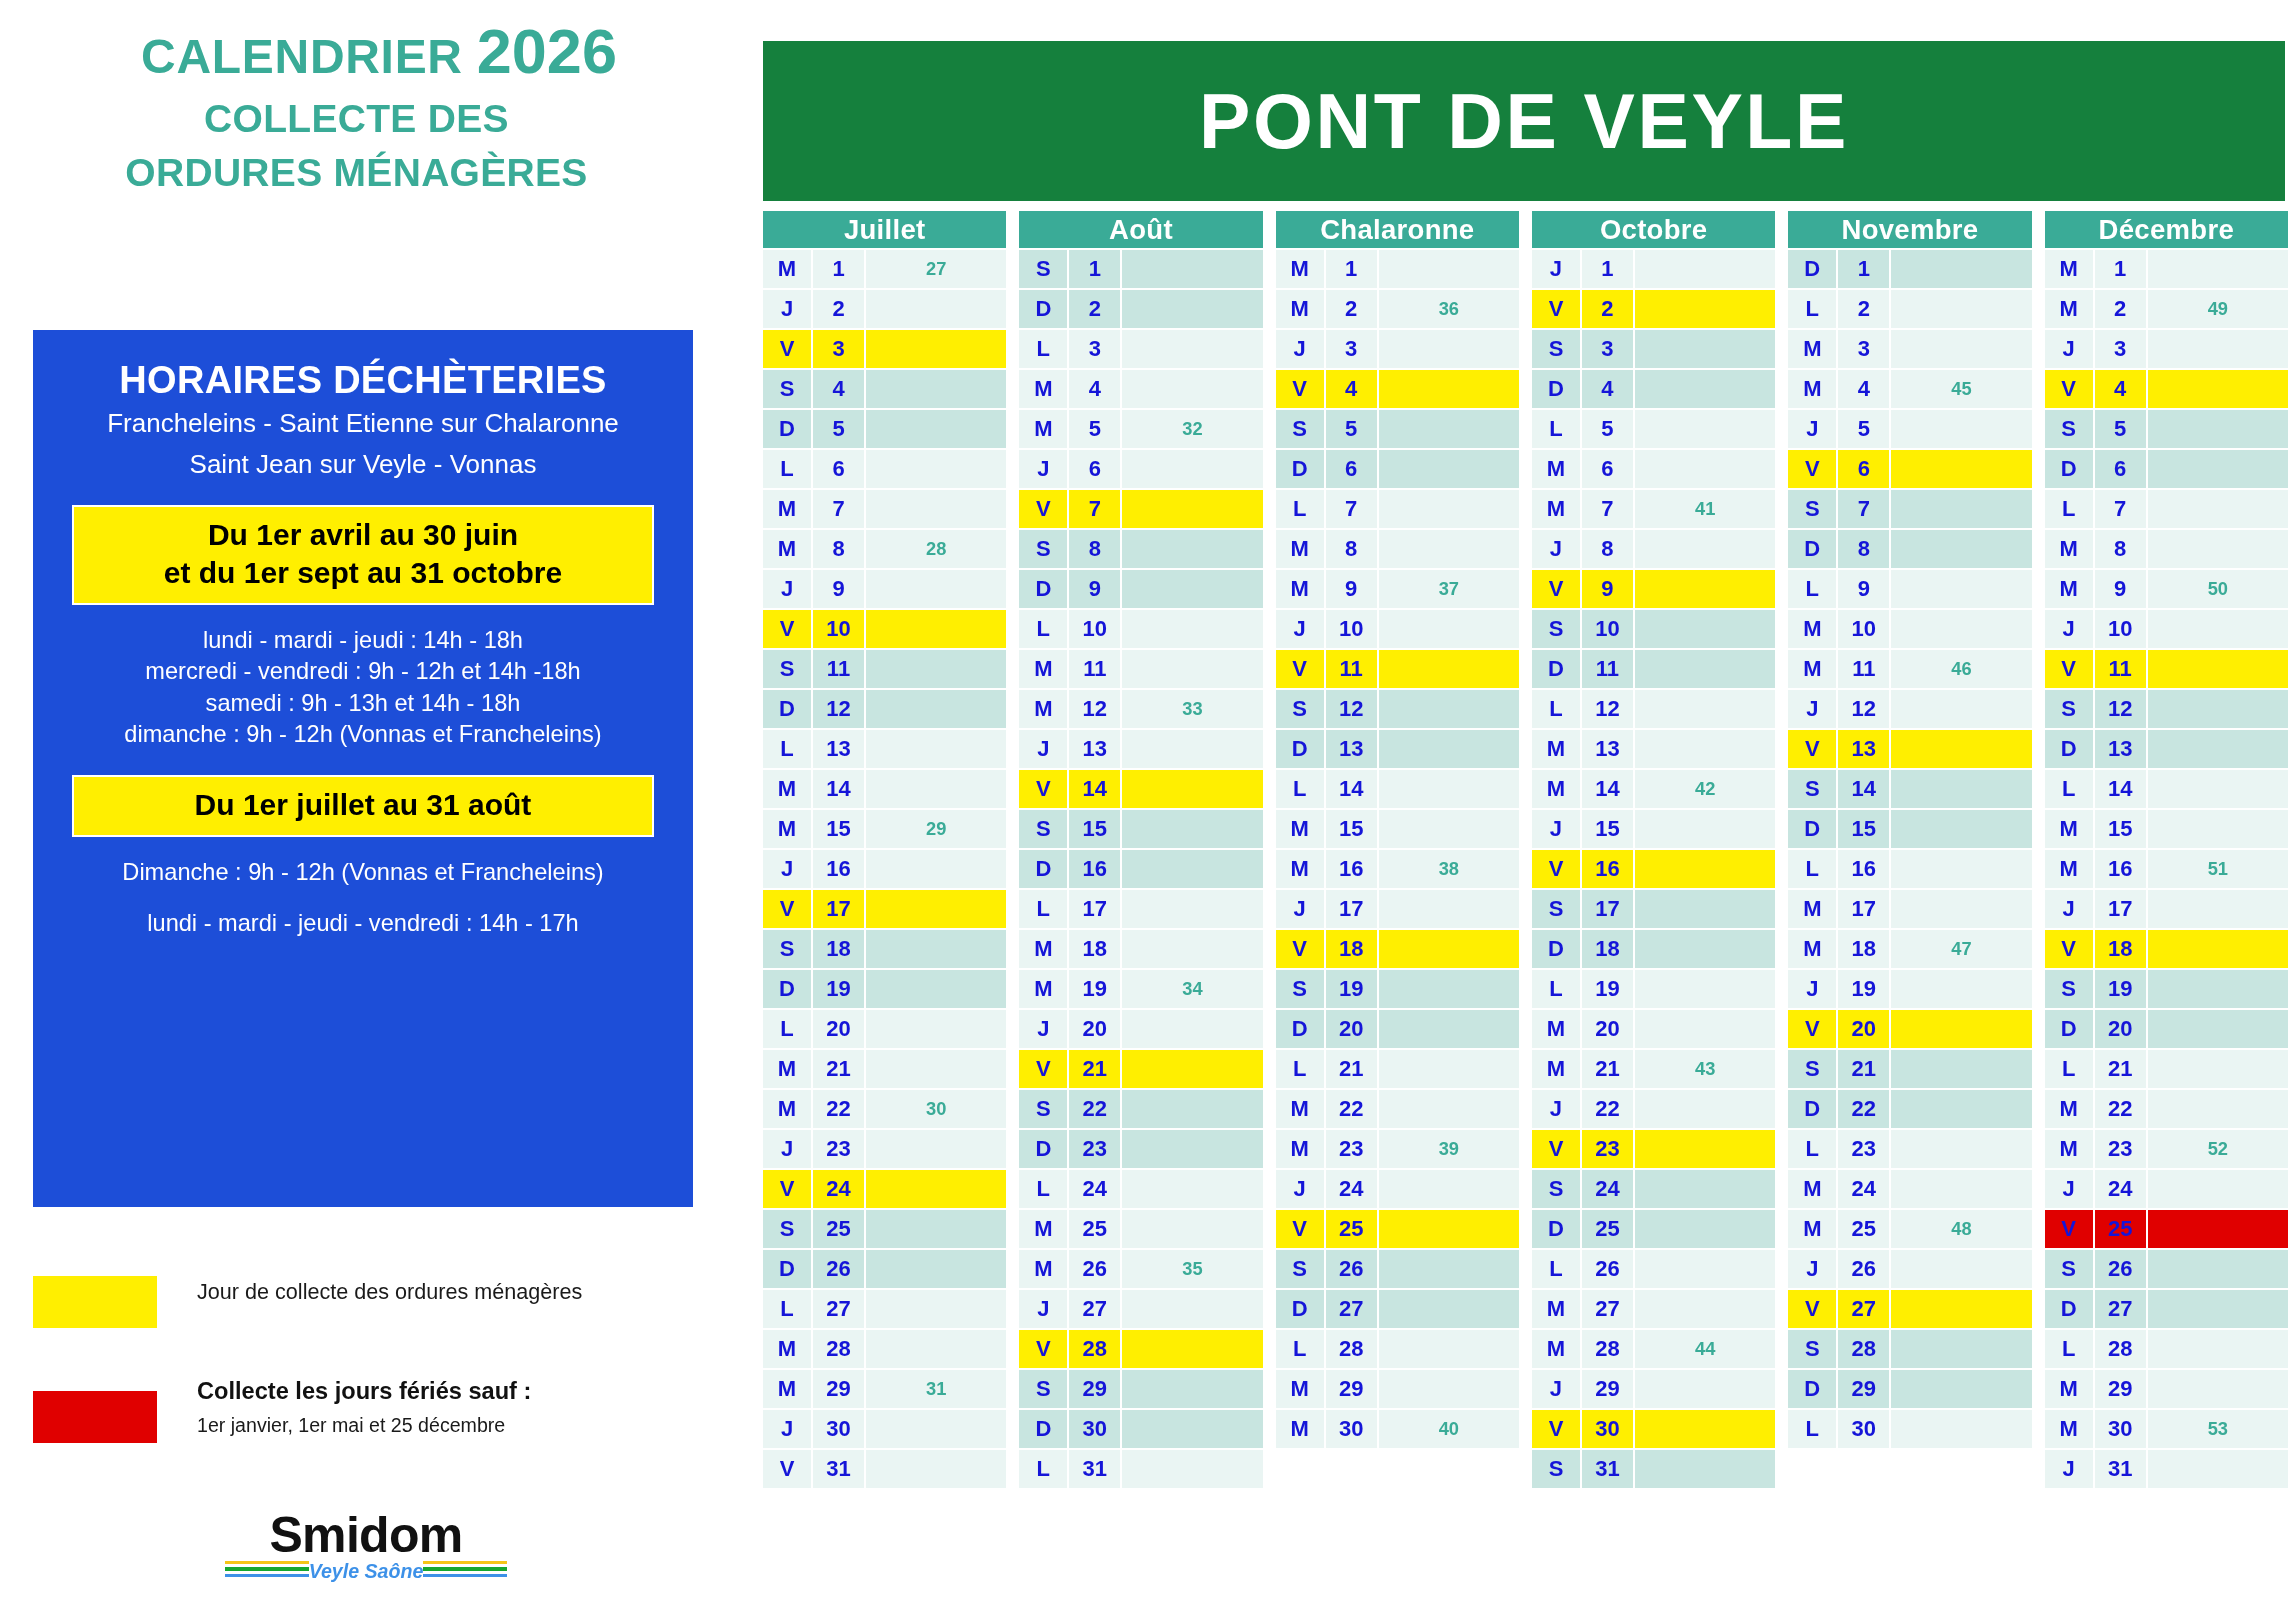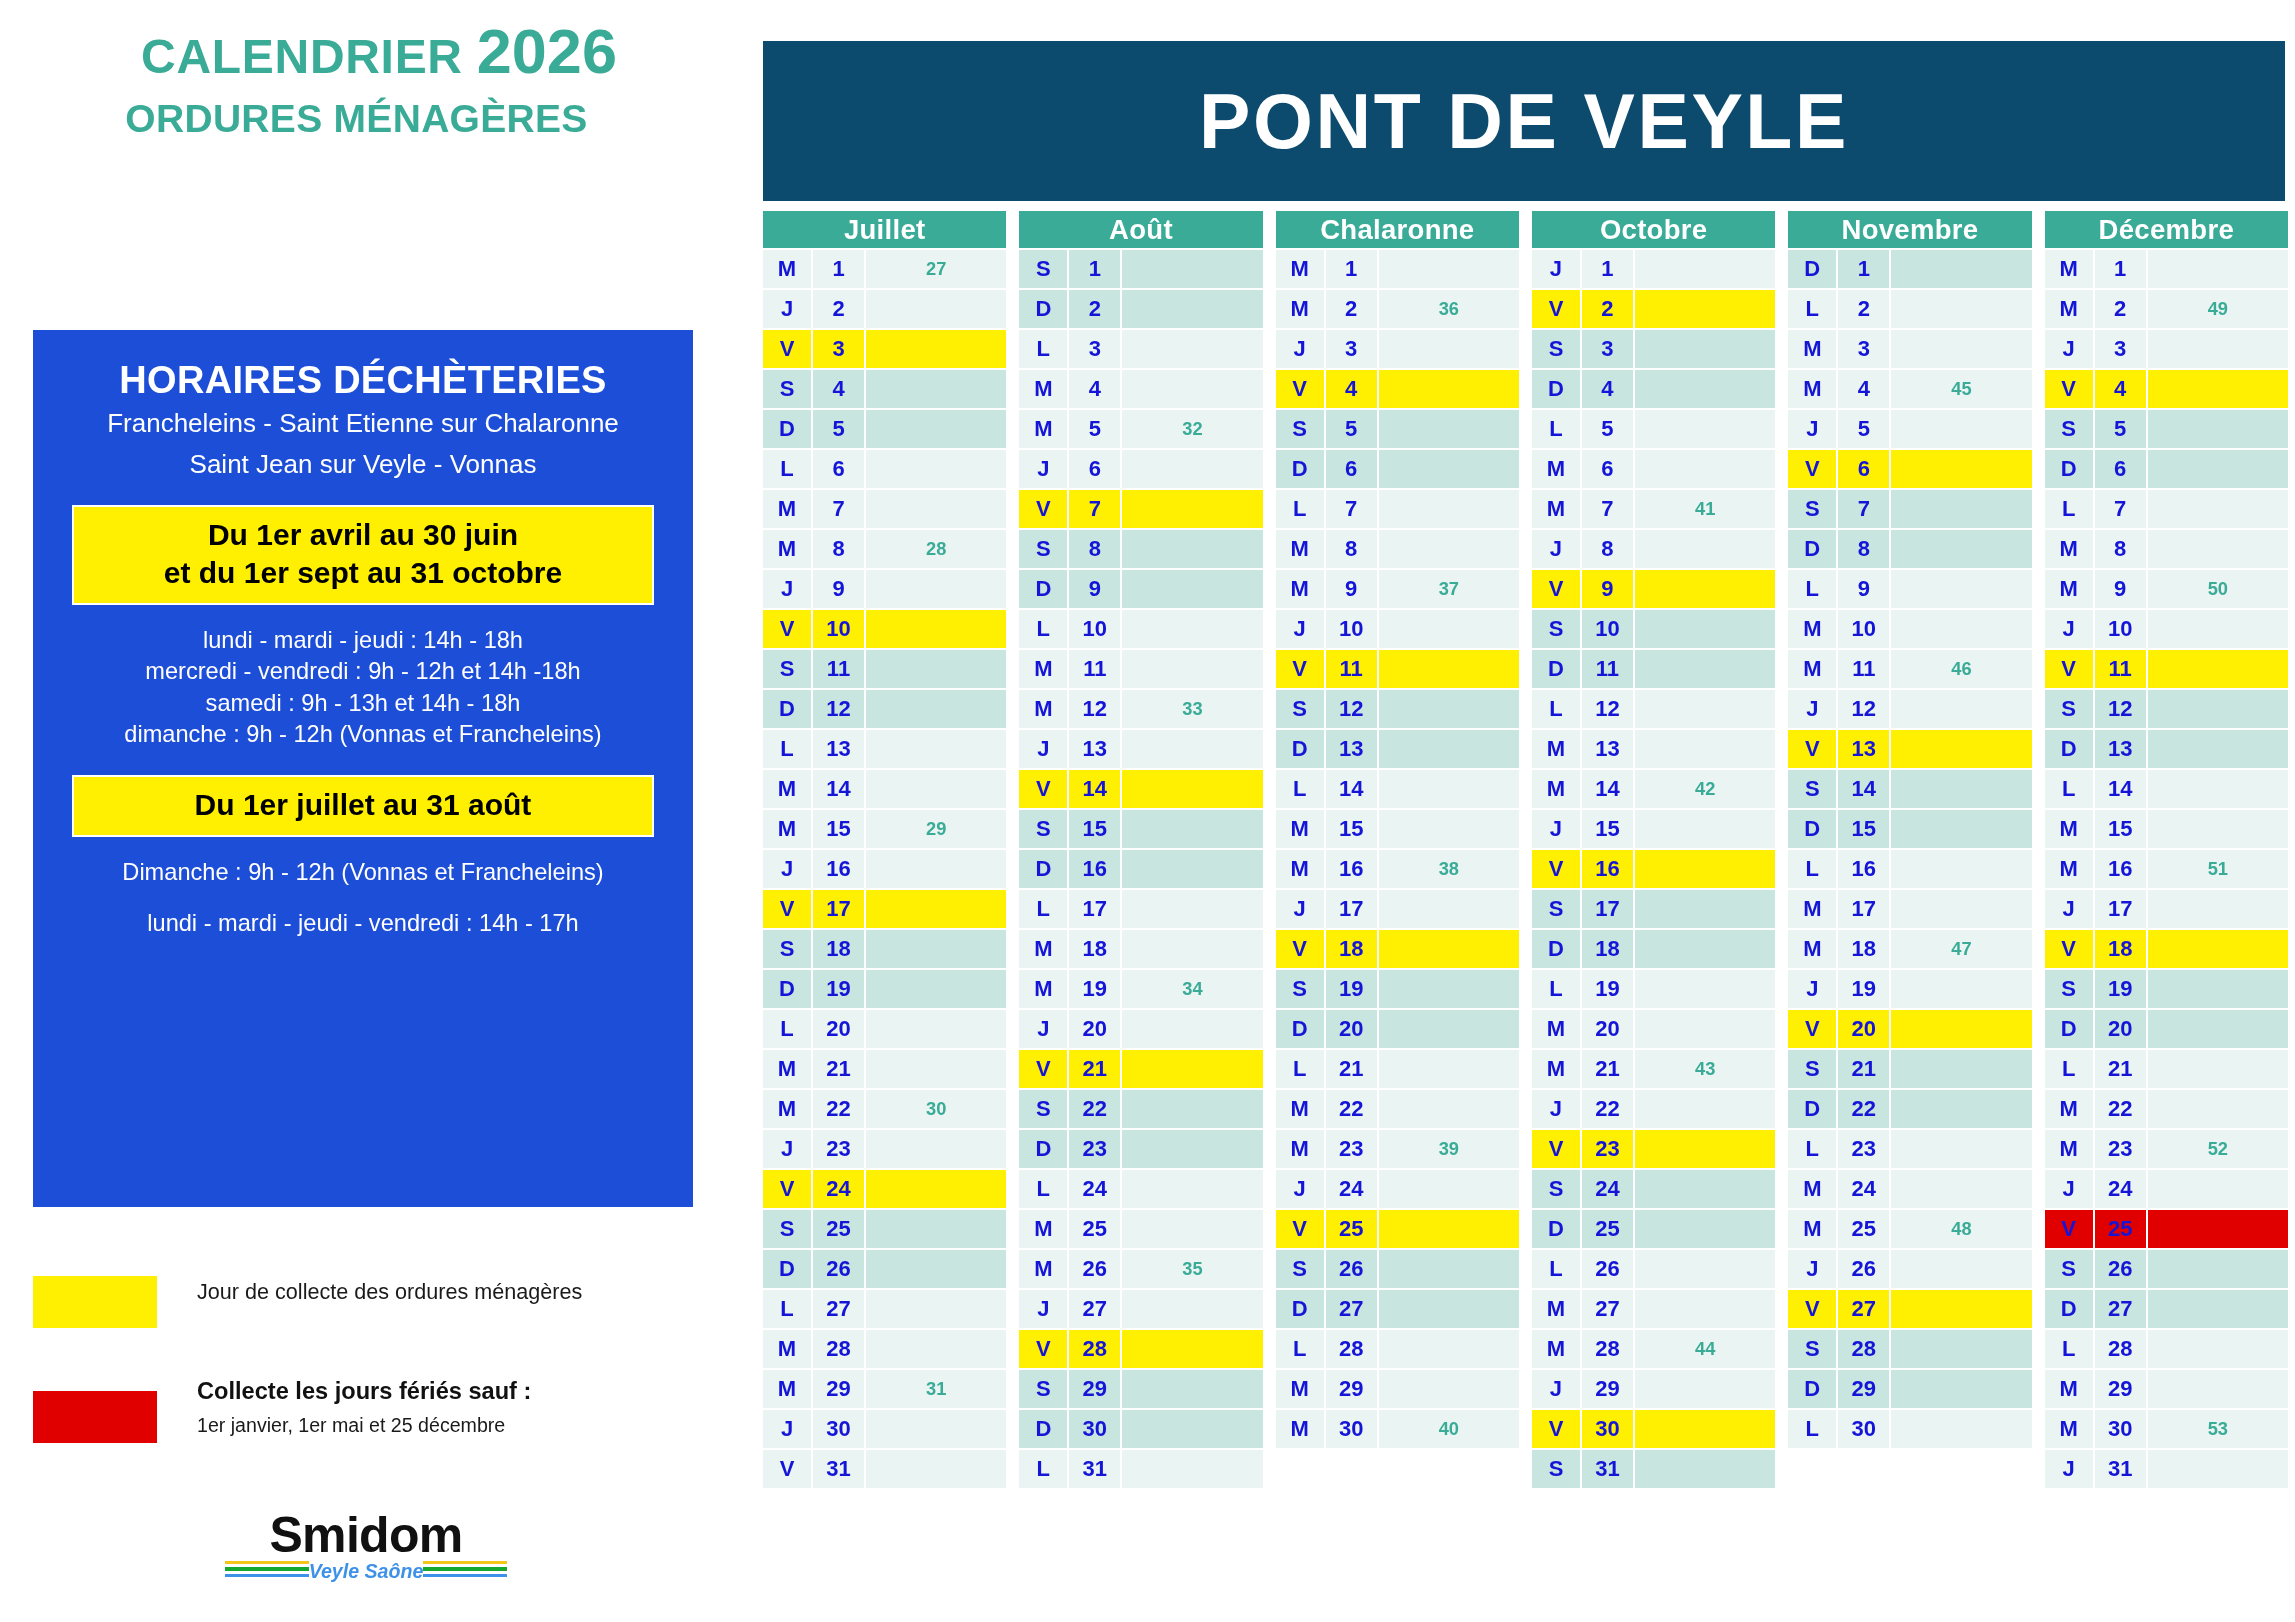--- a/index.html
+++ b/index.html
@@ -54,21 +54,21 @@
   .st-g { background:#17a830; }
   .st-b { background:#3d91e8; }
   .ss-left { left:2.6px; width:84px; }
   .ss-right { right:2.6px; width:84px; }
   #logo-tag { position:absolute; left:0; right:0; top:-1.3px; font-size:19.6px; font-weight:bold;
               color:#3d91e8; font-style:italic; }
 
   
   #banner {
     position:absolute; left:763px; top:41px; width:1522px; height:160px;
-    background:#0c4a6e; color:#ffffff;
+    background:#15803d; color:#ffffff;
     font-size:77px; font-weight:bold; letter-spacing:2.6px;
     display:flex; align-items:center; justify-content:center;
   }
 
   #cal { position:absolute; left:763px; top:211px; width:1525px; height:1387px;
          display:flex; gap:13px; }
   .month { width:244px; }
   .m-head {
     background:#3aab97; color:#ffffff; text-align:center;
     font-size:27.5px; font-weight:bold; height:37px; line-height:37px;
@@ -88,20 +88,21 @@
 </head>
 <body>
 
 <div id="left-panel">
 
   <div id="title-block">
     <div class="t-line1">
       <span>CALENDRIER</span>
       <span class="yr">2026</span>
     </div>
+    <div class="t-line2">COLLECTE DES</div>
     <div class="t-line2">ORDURES MÉNAGÈRES</div>
   </div>
 
   <div id="info-card">
     <div id="dech-title">HORAIRES DÉCHÈTERIES</div>
     <div class="dech-sub">Francheleins - Saint Etienne sur Chalaronne</div>
     <div class="dech-sub">Saint Jean sur Veyle - Vonnas</div>
 
     <div class="yellow-band">
       <div>Du 1er avril au 30 juin</div>

